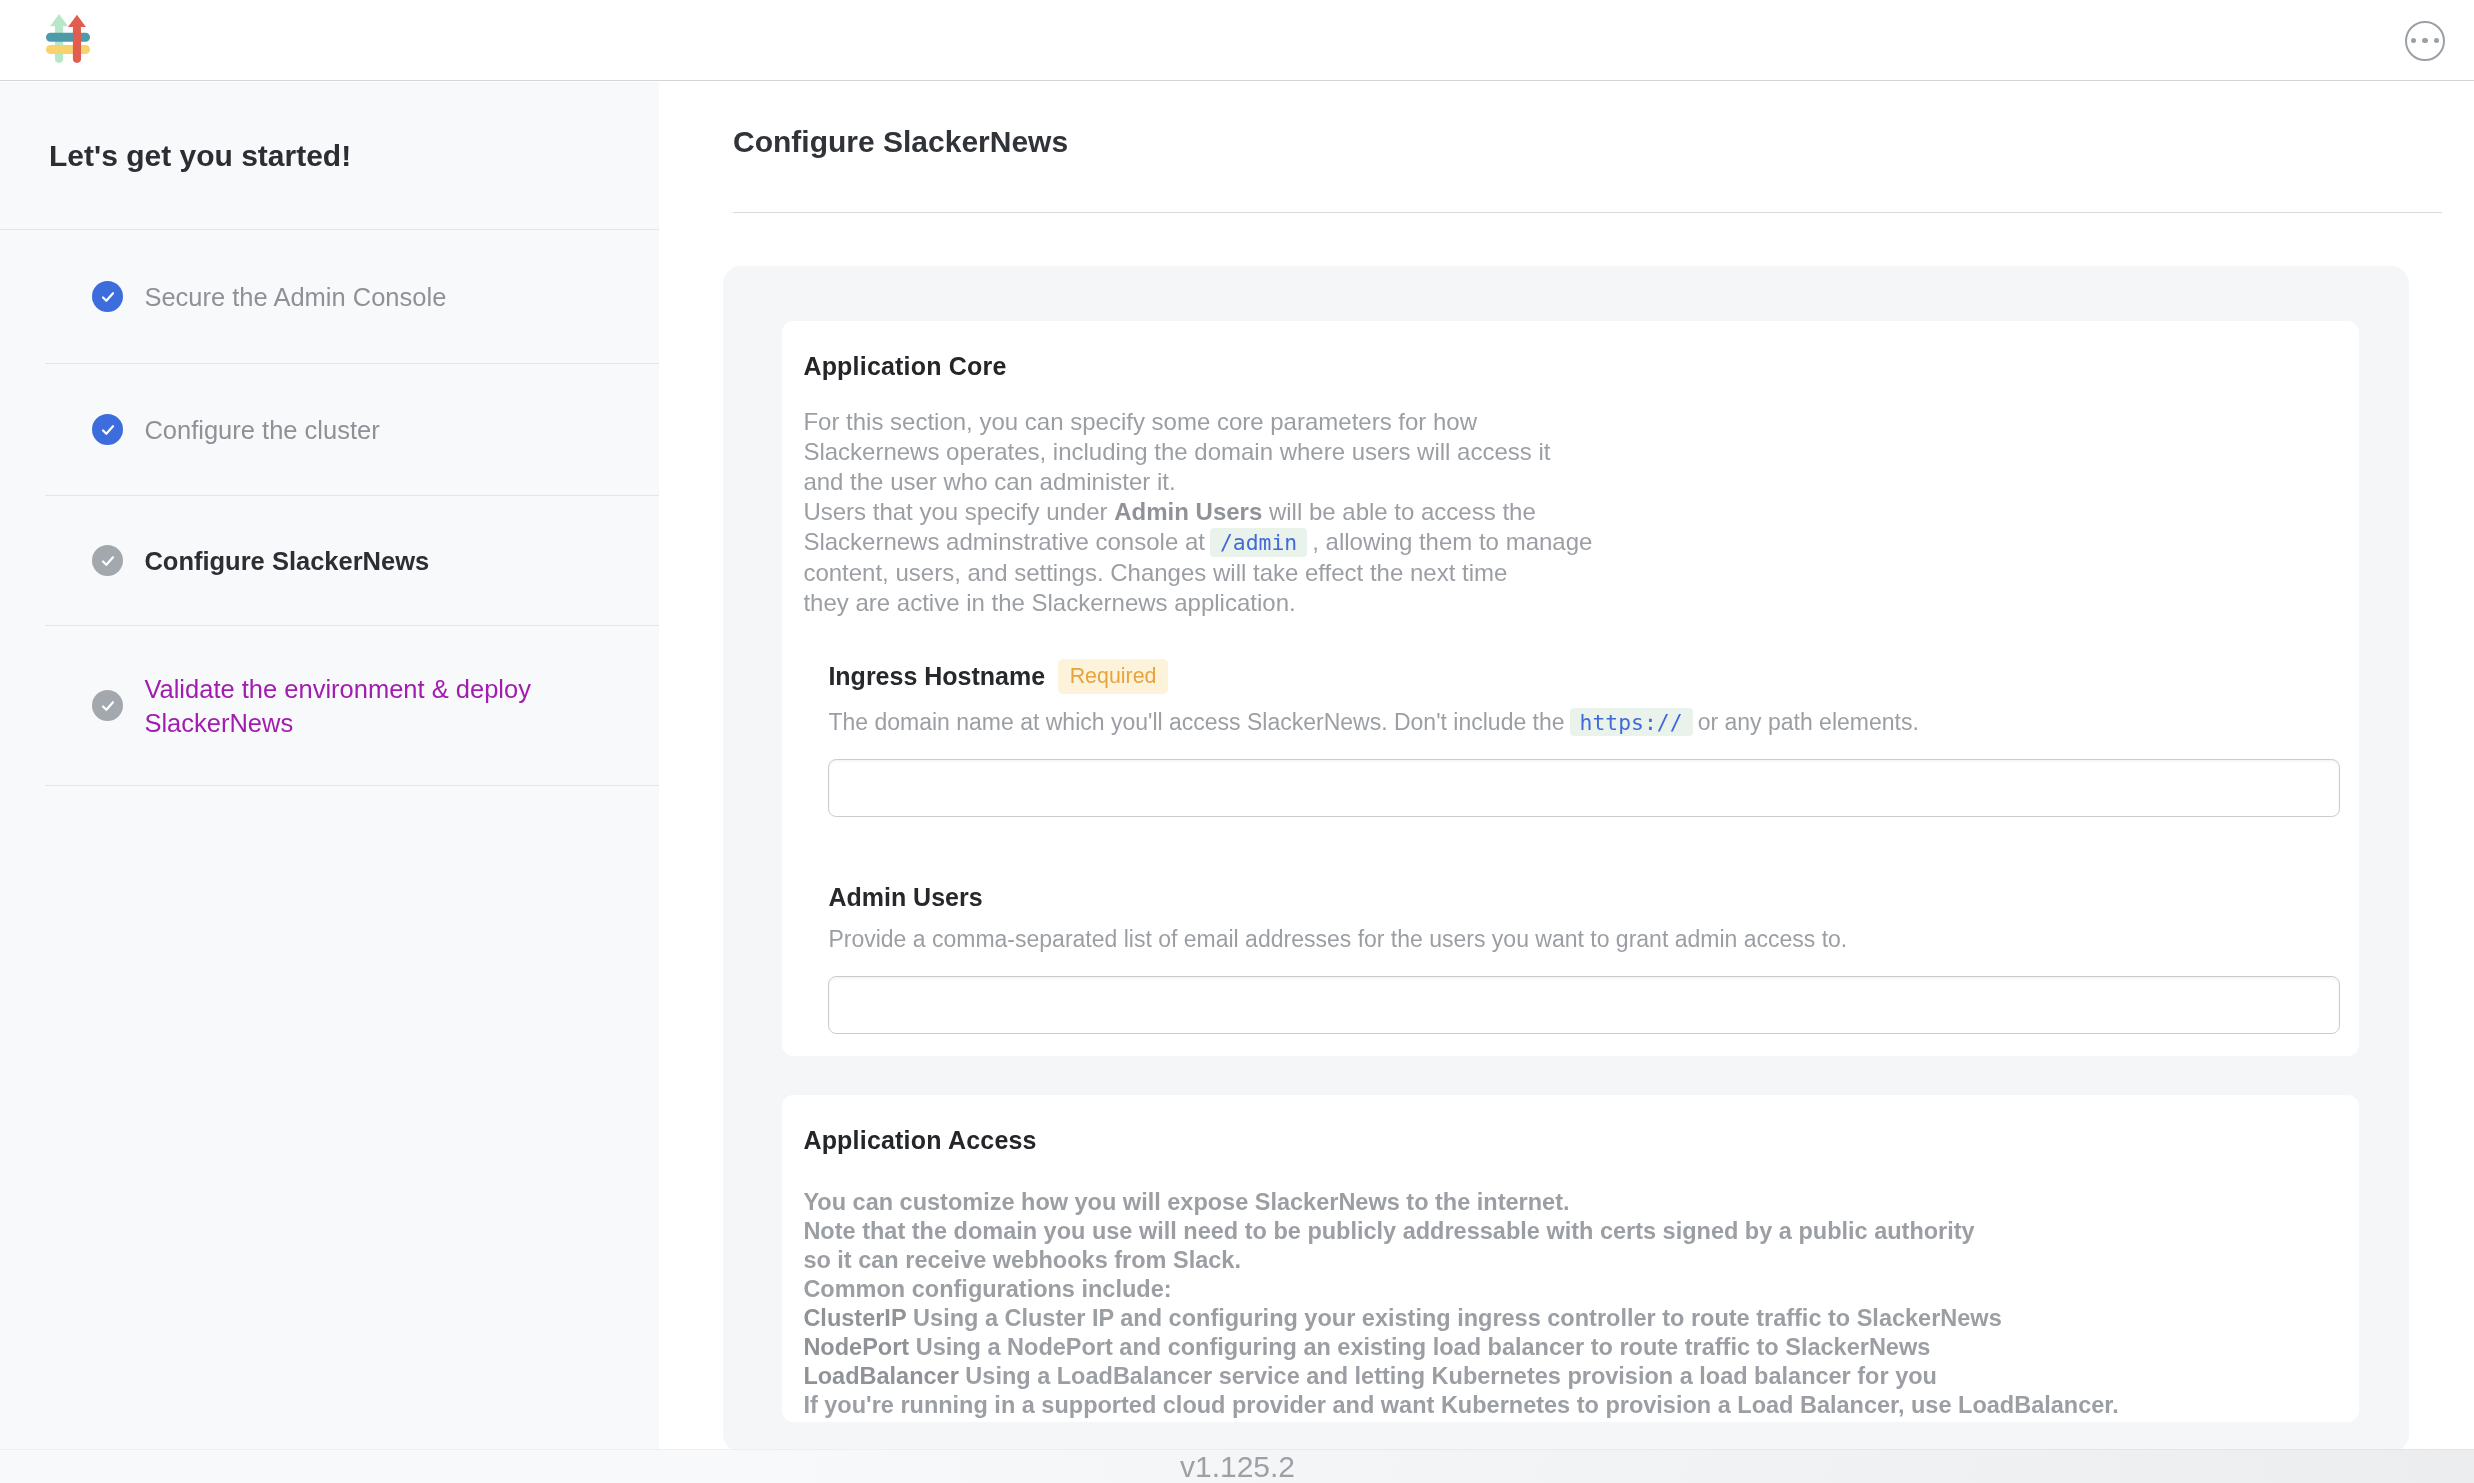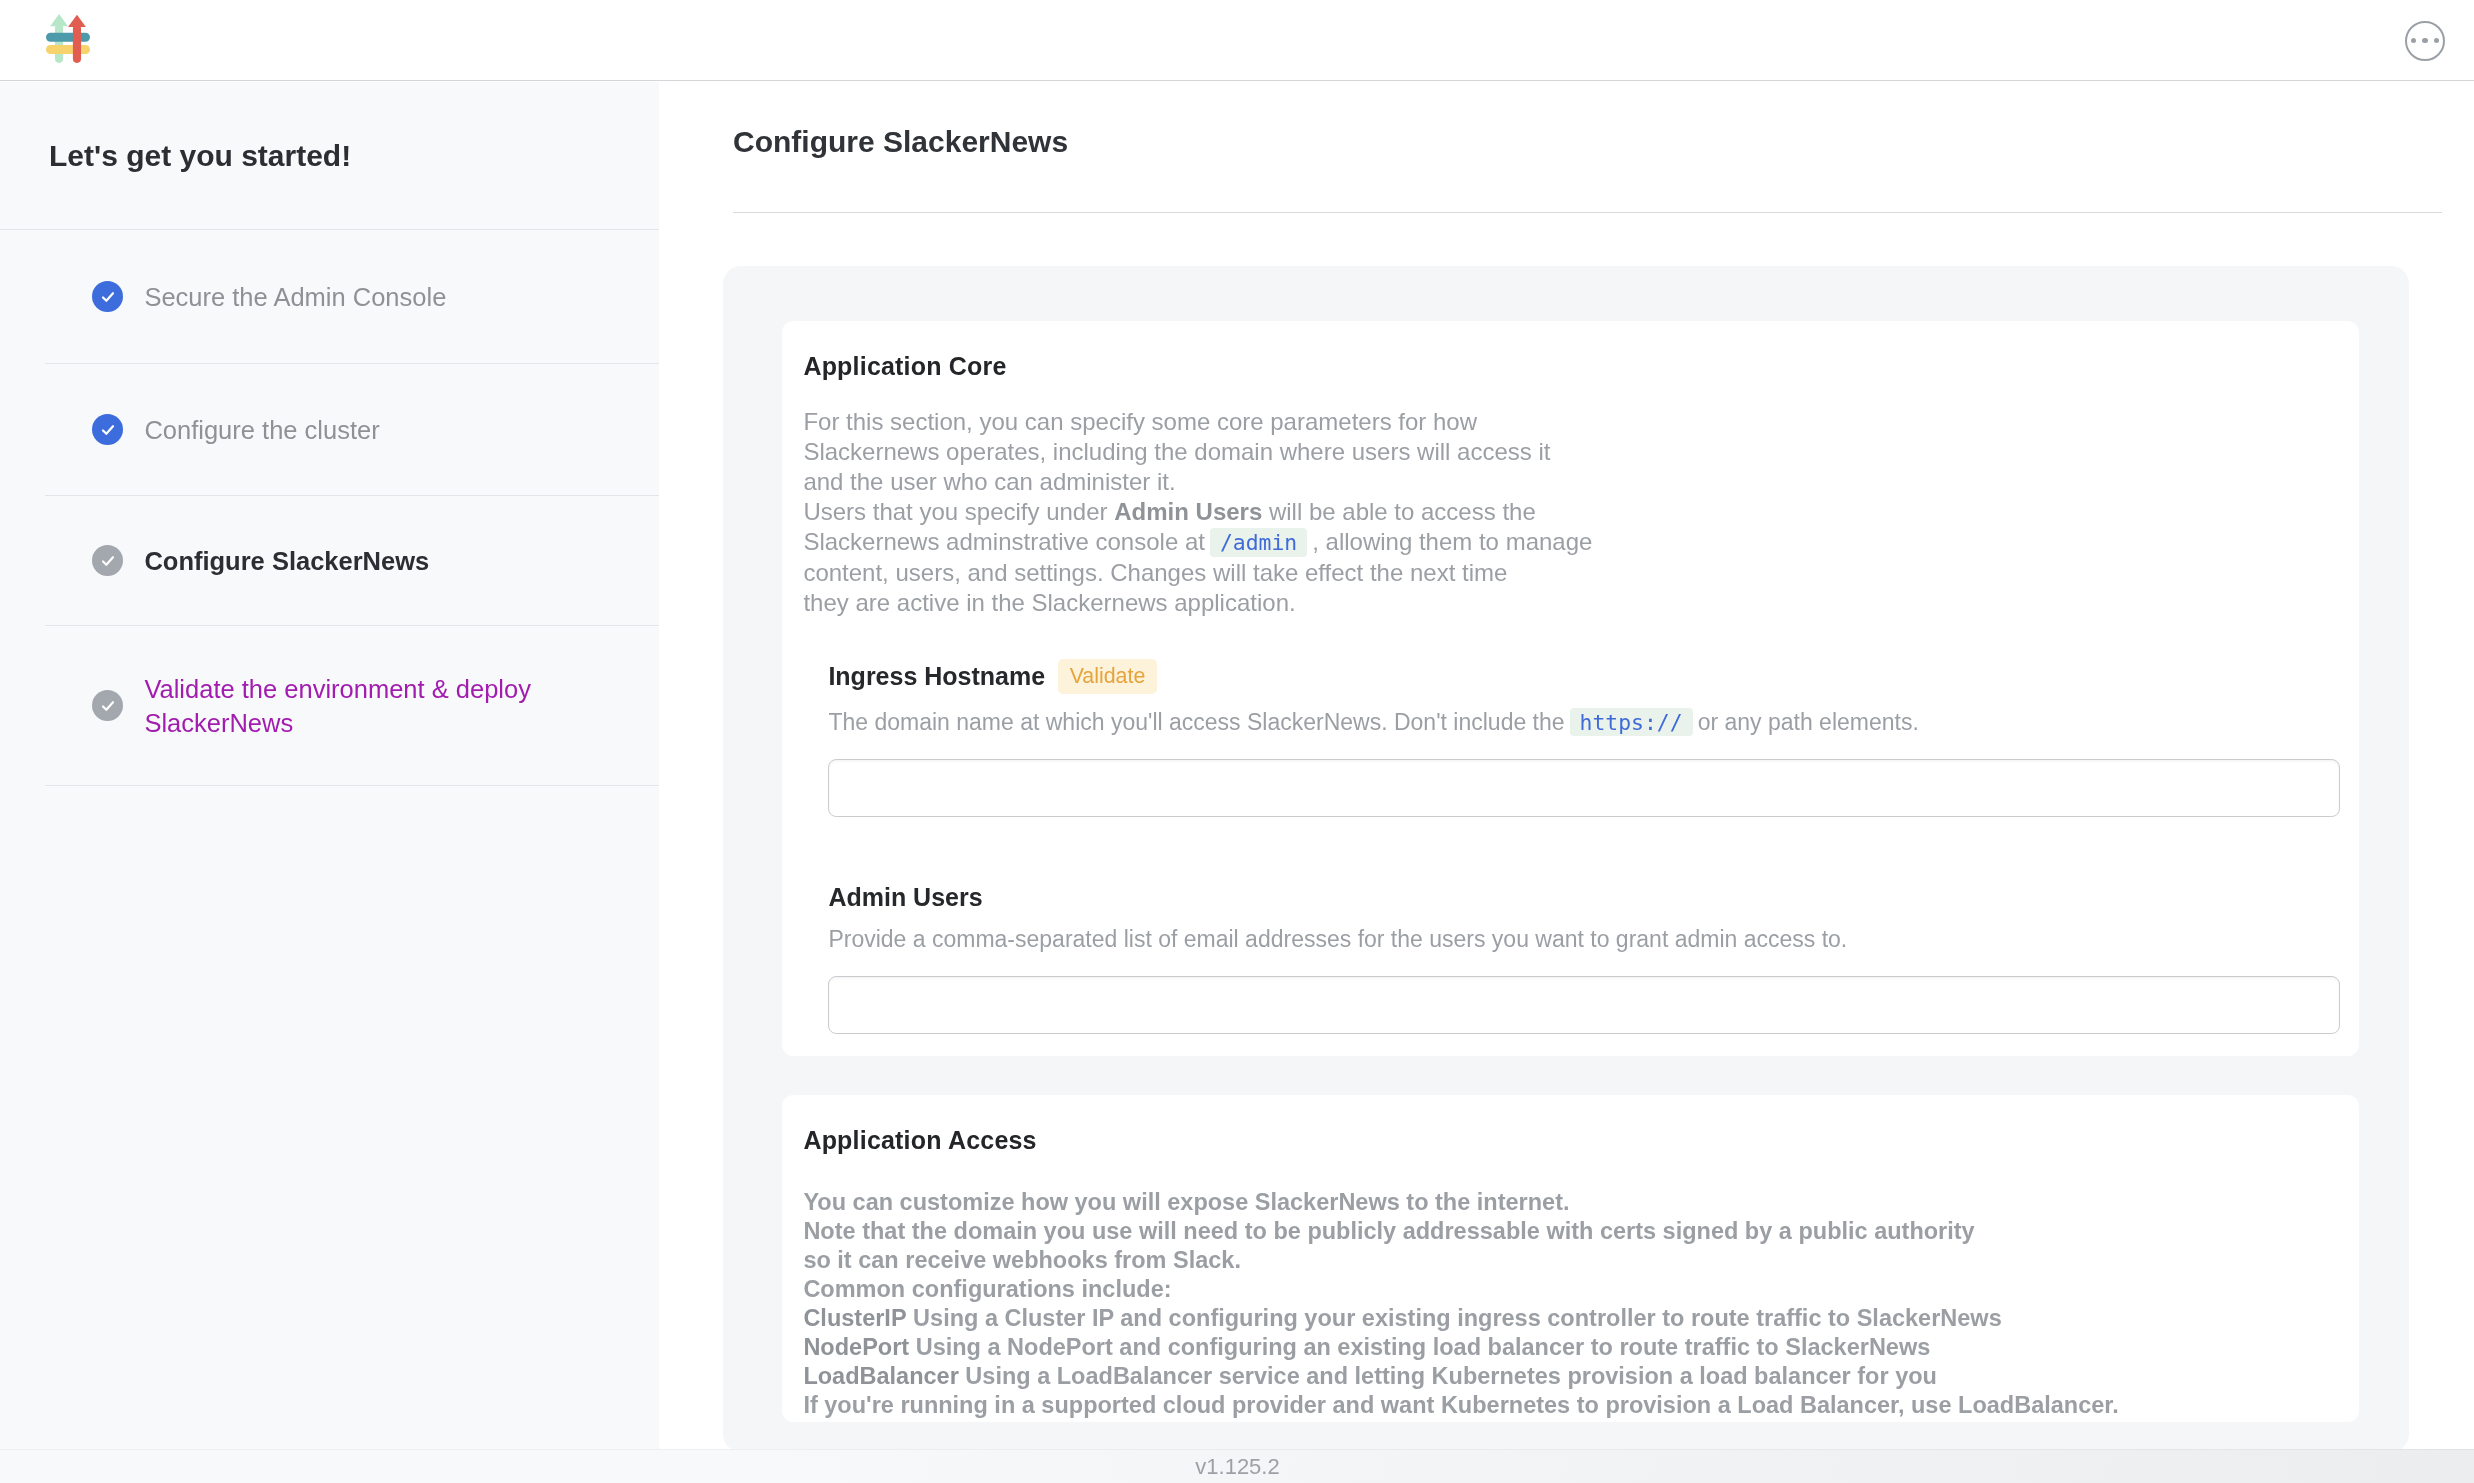--- a/index.html
+++ b/index.html
@@ -105,21 +105,21 @@
   .access-lines { margin-top:33px; color:#9b9fa4; font-size:23.5px; }
   .access-lines .line { line-height:29px;font-weight:bold; }
   .access-lines b { color:#8f9398; }
 
   
   .footer {
     position:absolute; left:0; right:0; bottom:0; height:35px; z-index:30;
     background:linear-gradient(105deg, #f8f9fa 30%, #ebedef 100%);
     border-top:0.8px solid rgba(0,0,0,0.04);
     display:flex; align-items:center; justify-content:center;
-    font-size:22px; color:#9da1a6;
+    font-size:30px; color:#9da1a6;
   }
 </style>
 </head>
 <body>
 
 <div class="header">
   <span class="logo">
     <svg viewBox="0 0 54 64" width="44" height="53">
 
       <g fill="#b7e7c8">
@@ -197,21 +197,21 @@
       <div class="line">and the user who can administer it.</div>
       <div class="line"><span>Users that you specify under </span><b>Admin Users</b><span> will be able to access the</span></div>
       <div class="line"><span>Slackernews adminstrative console at</span><span class="code-chip">/admin</span><span>, allowing them to manage</span></div>
       <div class="line">content, users, and settings. Changes will take effect the next time</div>
       <div class="line">they are active in the Slackernews application.</div>
     </div>
 
     <div class="field field-core-1">
       <div class="field-label-row">
         <span class="field-label">Ingress Hostname</span>
-        <span class="badge">Validate</span>
+        <span class="badge">Required</span>
       </div>
       <div class="field-help">
         <span>The domain name at which you'll access SlackerNews. Don't include the</span><span class="code-chip">https://</span><span>or any path elements.</span>
       </div>
       <input class="text-input" type="text" value="" style="">
     </div>
 
     <div class="field field-core-2">
       <div class="field-label-row">
         <span class="field-label">Admin Users</span>

